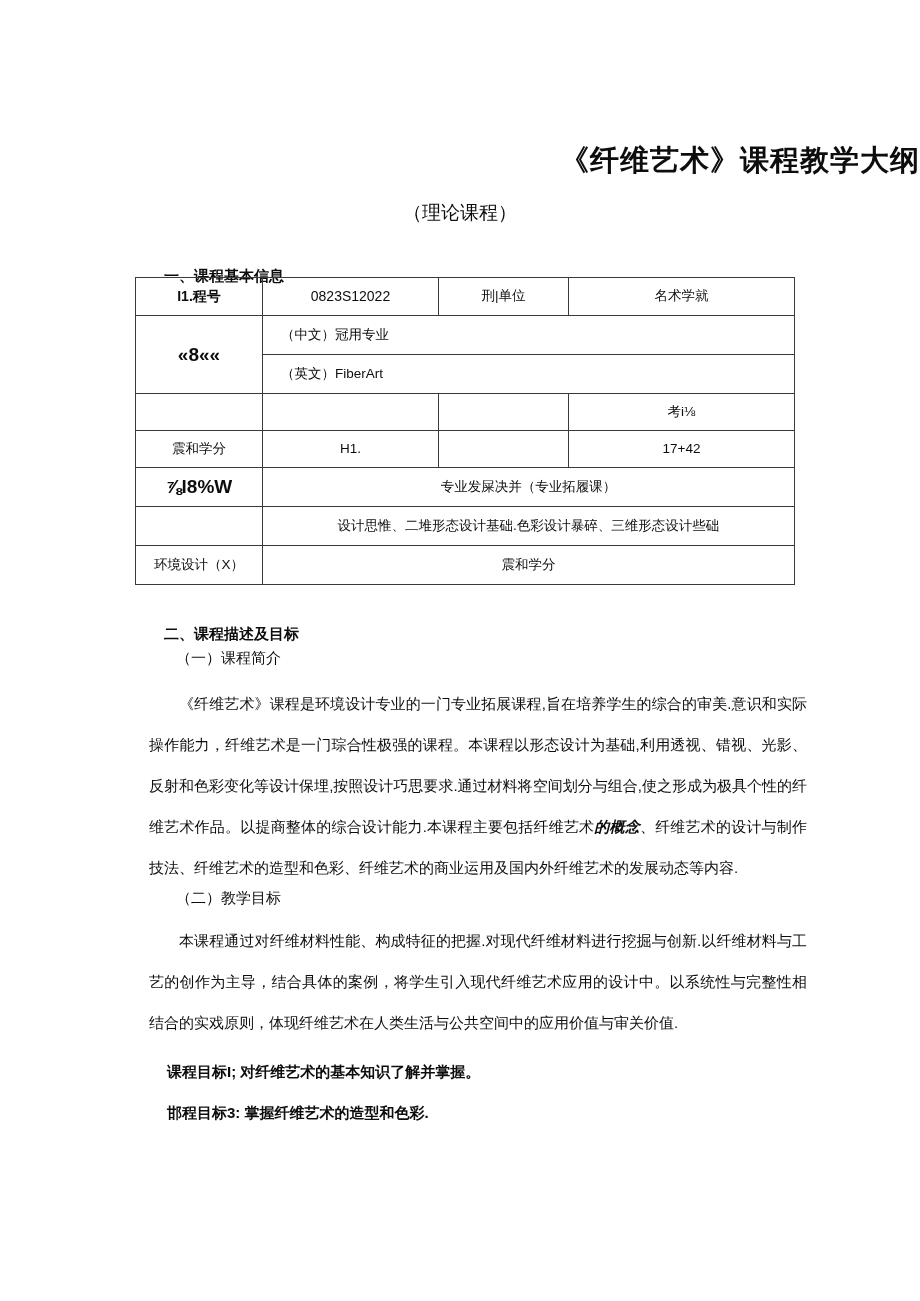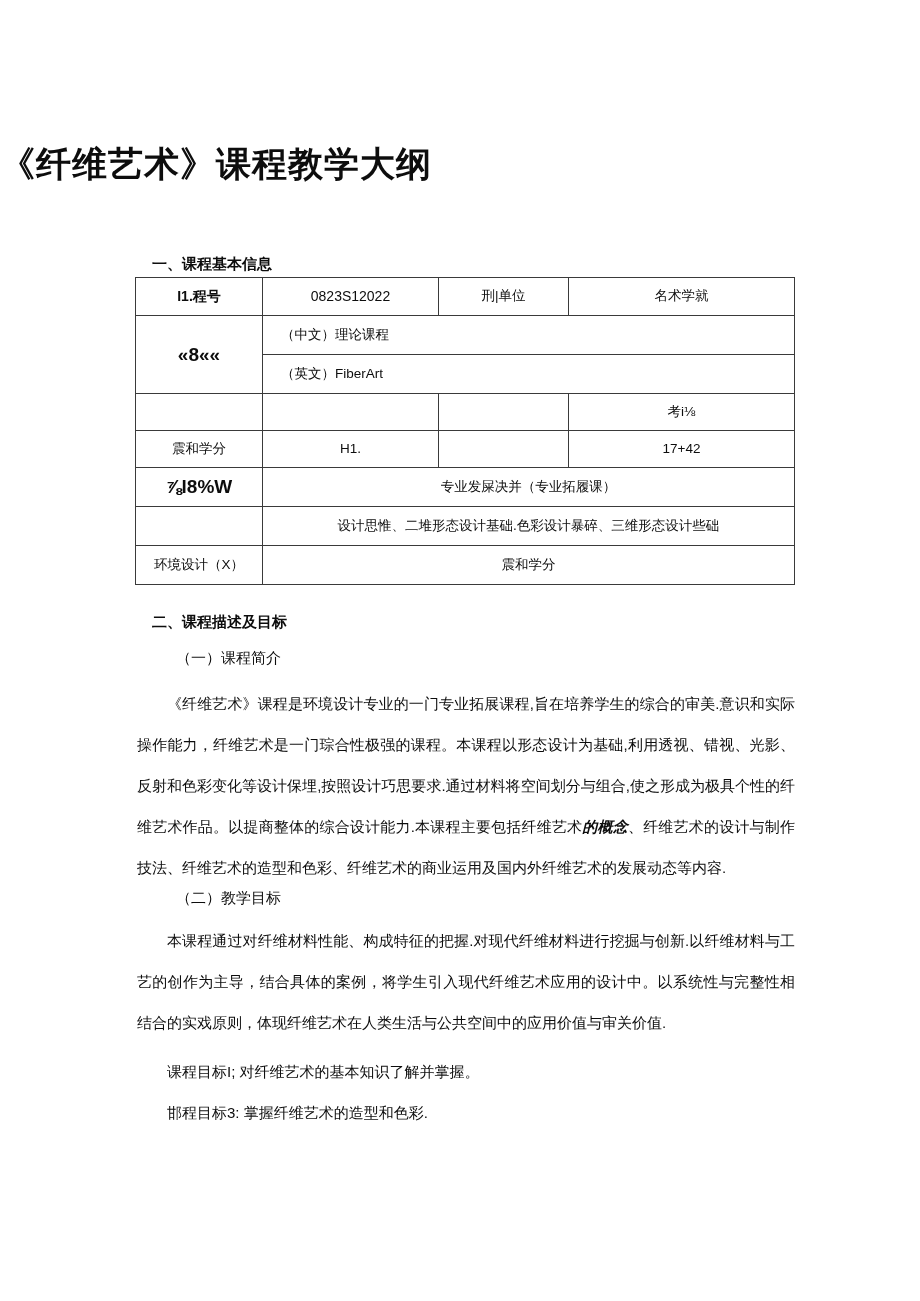--- a/index.html
+++ b/index.html
@@ -18,43 +18,43 @@
   .page {
     width: 920px;
     height: 1301px;
     box-sizing: border-box;
     padding: 0;
     position: relative;
   }
 
   
   .doc-title {
-    text-align: left;
-    font-size: 35px;
+    text-align: right;
+    font-size: 29px;
     font-weight: bold;
     letter-spacing: 1px;
     margin: 0;
     padding-top: 143px;
     line-height: 1.2;
     font-family: "Liberation Sans", "DejaVu Sans", sans-serif;
   }
   .doc-subtitle {
     text-align: center;
     font-size: 19px;
     font-weight: normal;
     margin: 0;
     padding-top: 24px;
     line-height: 1.2;
   }
 
   
   .section-heading {
     font-size: 15px;
     font-weight: bold;
-    margin: 0;
+    margin: 12px;
     padding: 0;
     line-height: 1.3;
   }
   .sec1 {
     position: absolute;
     left: 152px;
     top: 254px;
   }
   .sec2 {
     position: absolute;
@@ -121,64 +121,66 @@
     position: absolute;
     left: 137px;
     width: 658px;
     font-size: 15px;
     line-height: 41px;
     text-align: justify;
     text-justify: inter-ideograph;
   }
   .p-intro { top: 683px; }
   .p-goal  { top: 920px; }
-  .indent { text-indent: 30px; }
+  .indent { text-indent: 30px; margin-left: 12px; }
   .bold-ital {
     font-weight: bold;
     font-style: italic;
   }
 
   .obj-list {
     position: absolute;
     left: 167px;
     width: 640px;
     font-size: 15px;
+    font-weight: bold;
   }
   .obj-list .obj-item {
     line-height: 41px;
     white-space: nowrap;
   }
   .objs { top: 1051px; }
 </style>
 </head>
 <body>
 
 <div class="page">
 
   <h1 class="doc-title">《纤维艺术》课程教学大纲</h1>
+  <div class="doc-subtitle">（理论课程）</div>
 
   <div class="section-heading sec1">一、课程基本信息</div>
 
   <table class="info-table">
     <colgroup>
       <col style="width:127px">
       <col style="width:176px">
       <col style="width:130px">
       <col style="width:226px">
     </colgroup>
     <tbody>
       <tr class="r-h">
         <td class="lbl">I1.程号</td>
         <td class="code-cell">0823S12022</td>
         <td>刑|单位</td>
         <td>名术学就</td>
       </tr>
       <tr style="height:39px">
         <td class="big-code" rowspan="2">«8««</td>
-        <td class="left" colspan="3">（中文）理论课程</td>
+        <td class="left" colspan="3">（中文）冠用专业</td>
       </tr>
       <tr style="height:39px">
         <td class="left" colspan="3">（英文）FiberArt</td>
       </tr>
       <tr class="r-m">
         <td></td>
         <td></td>
         <td></td>
         <td>考i⅛</td>
       </tr>

